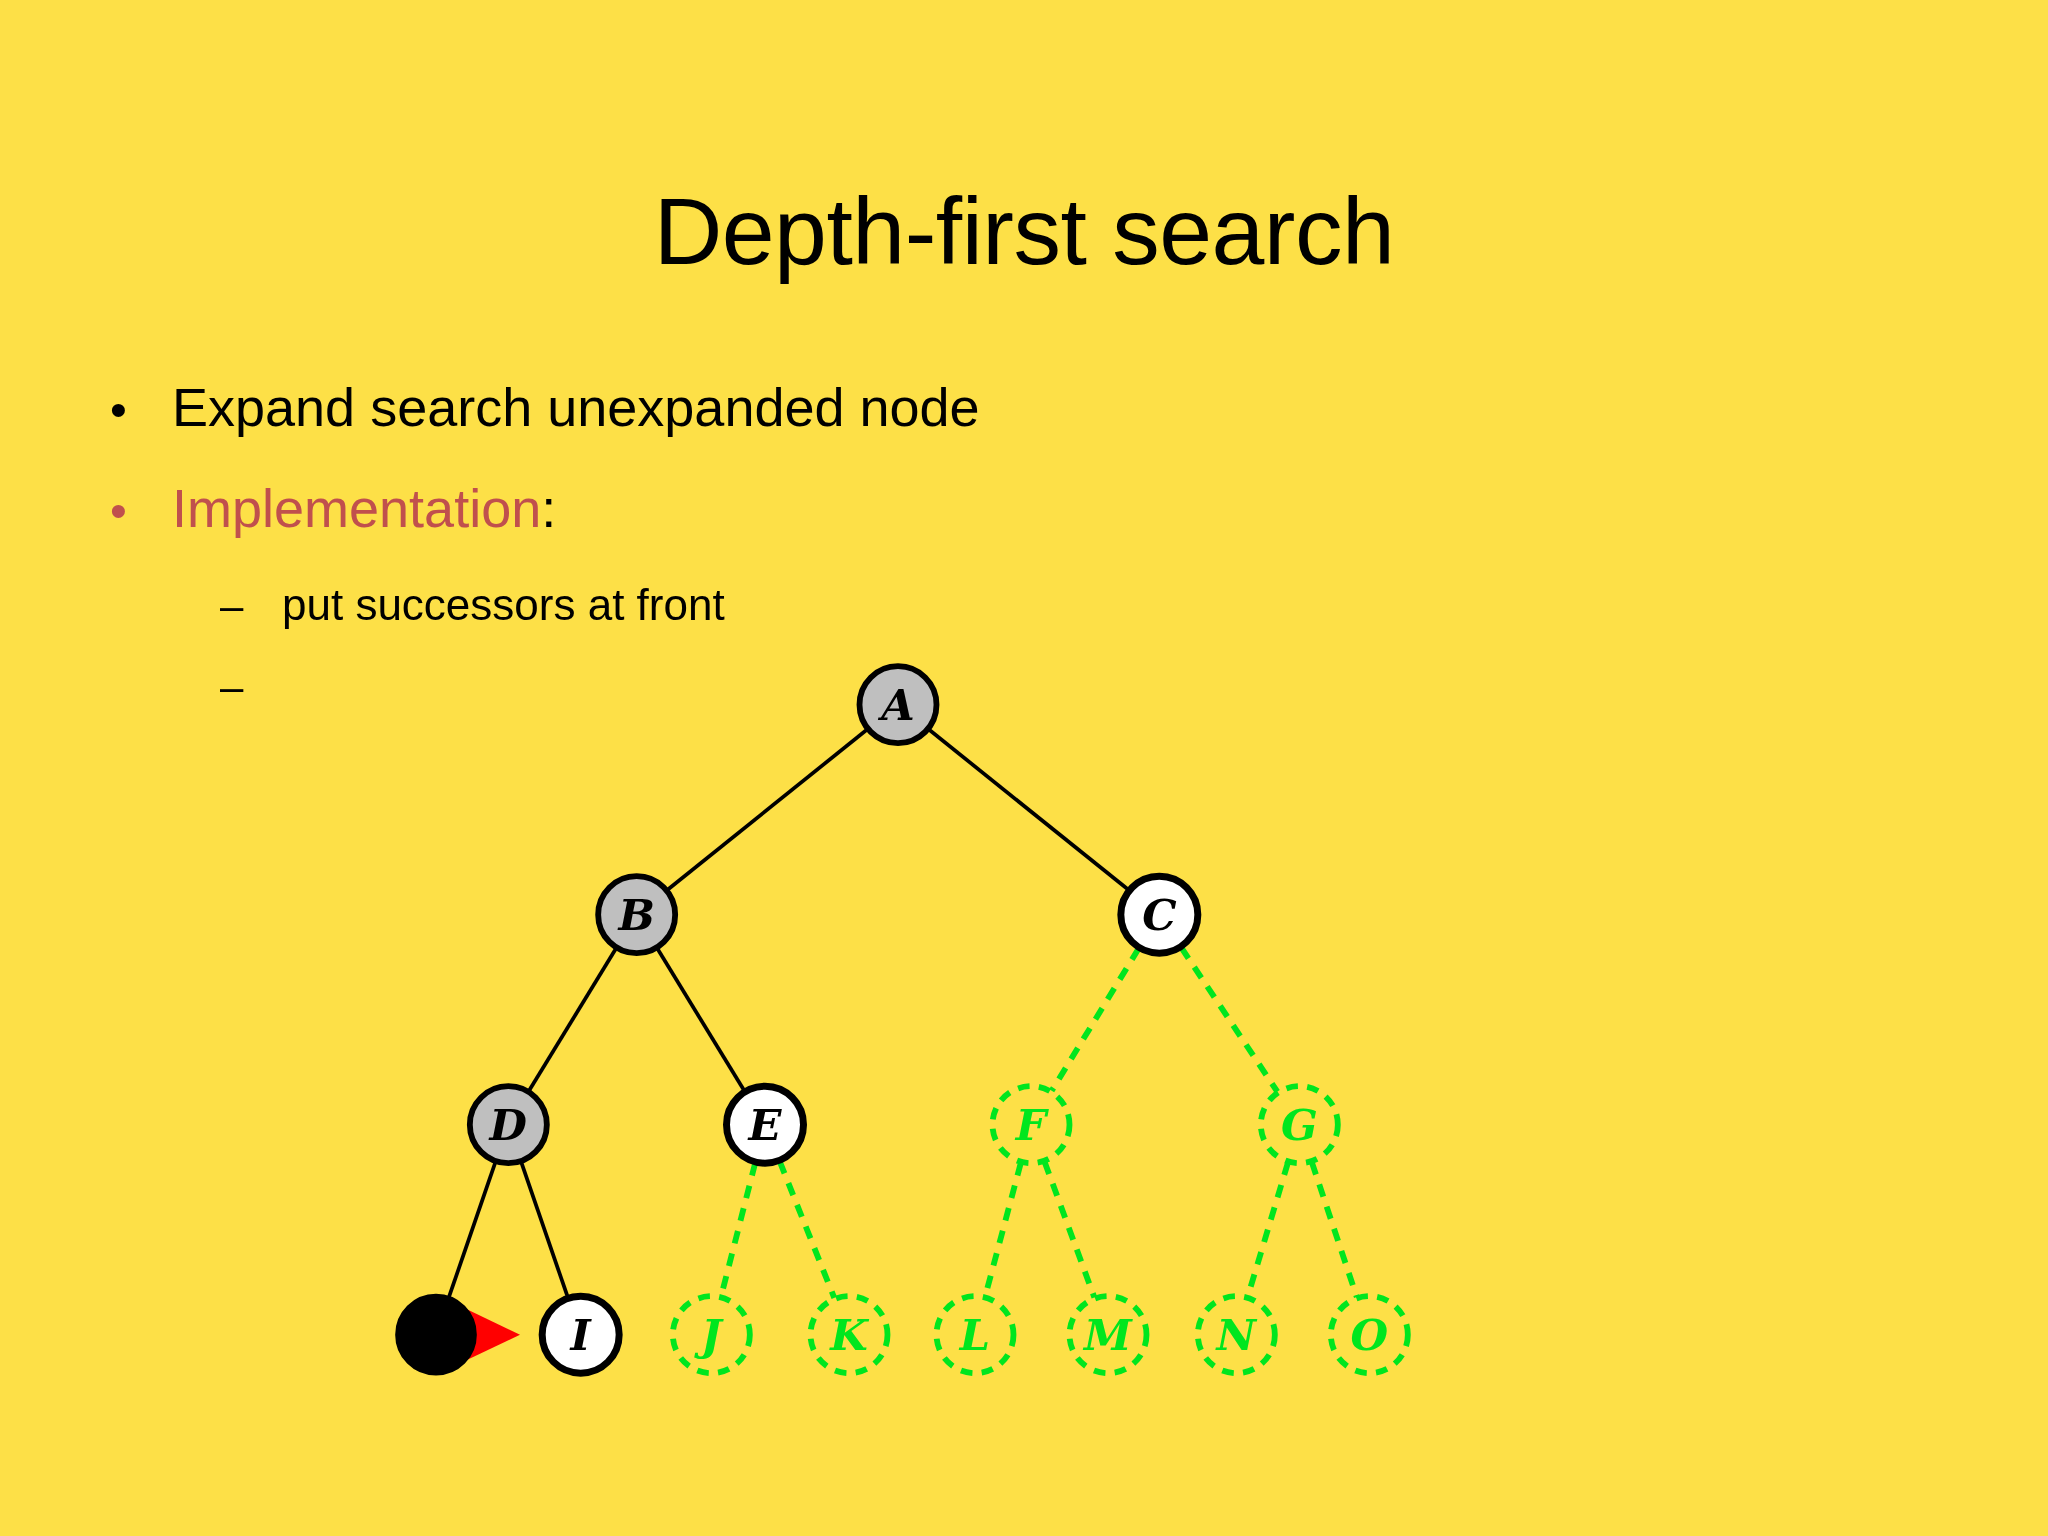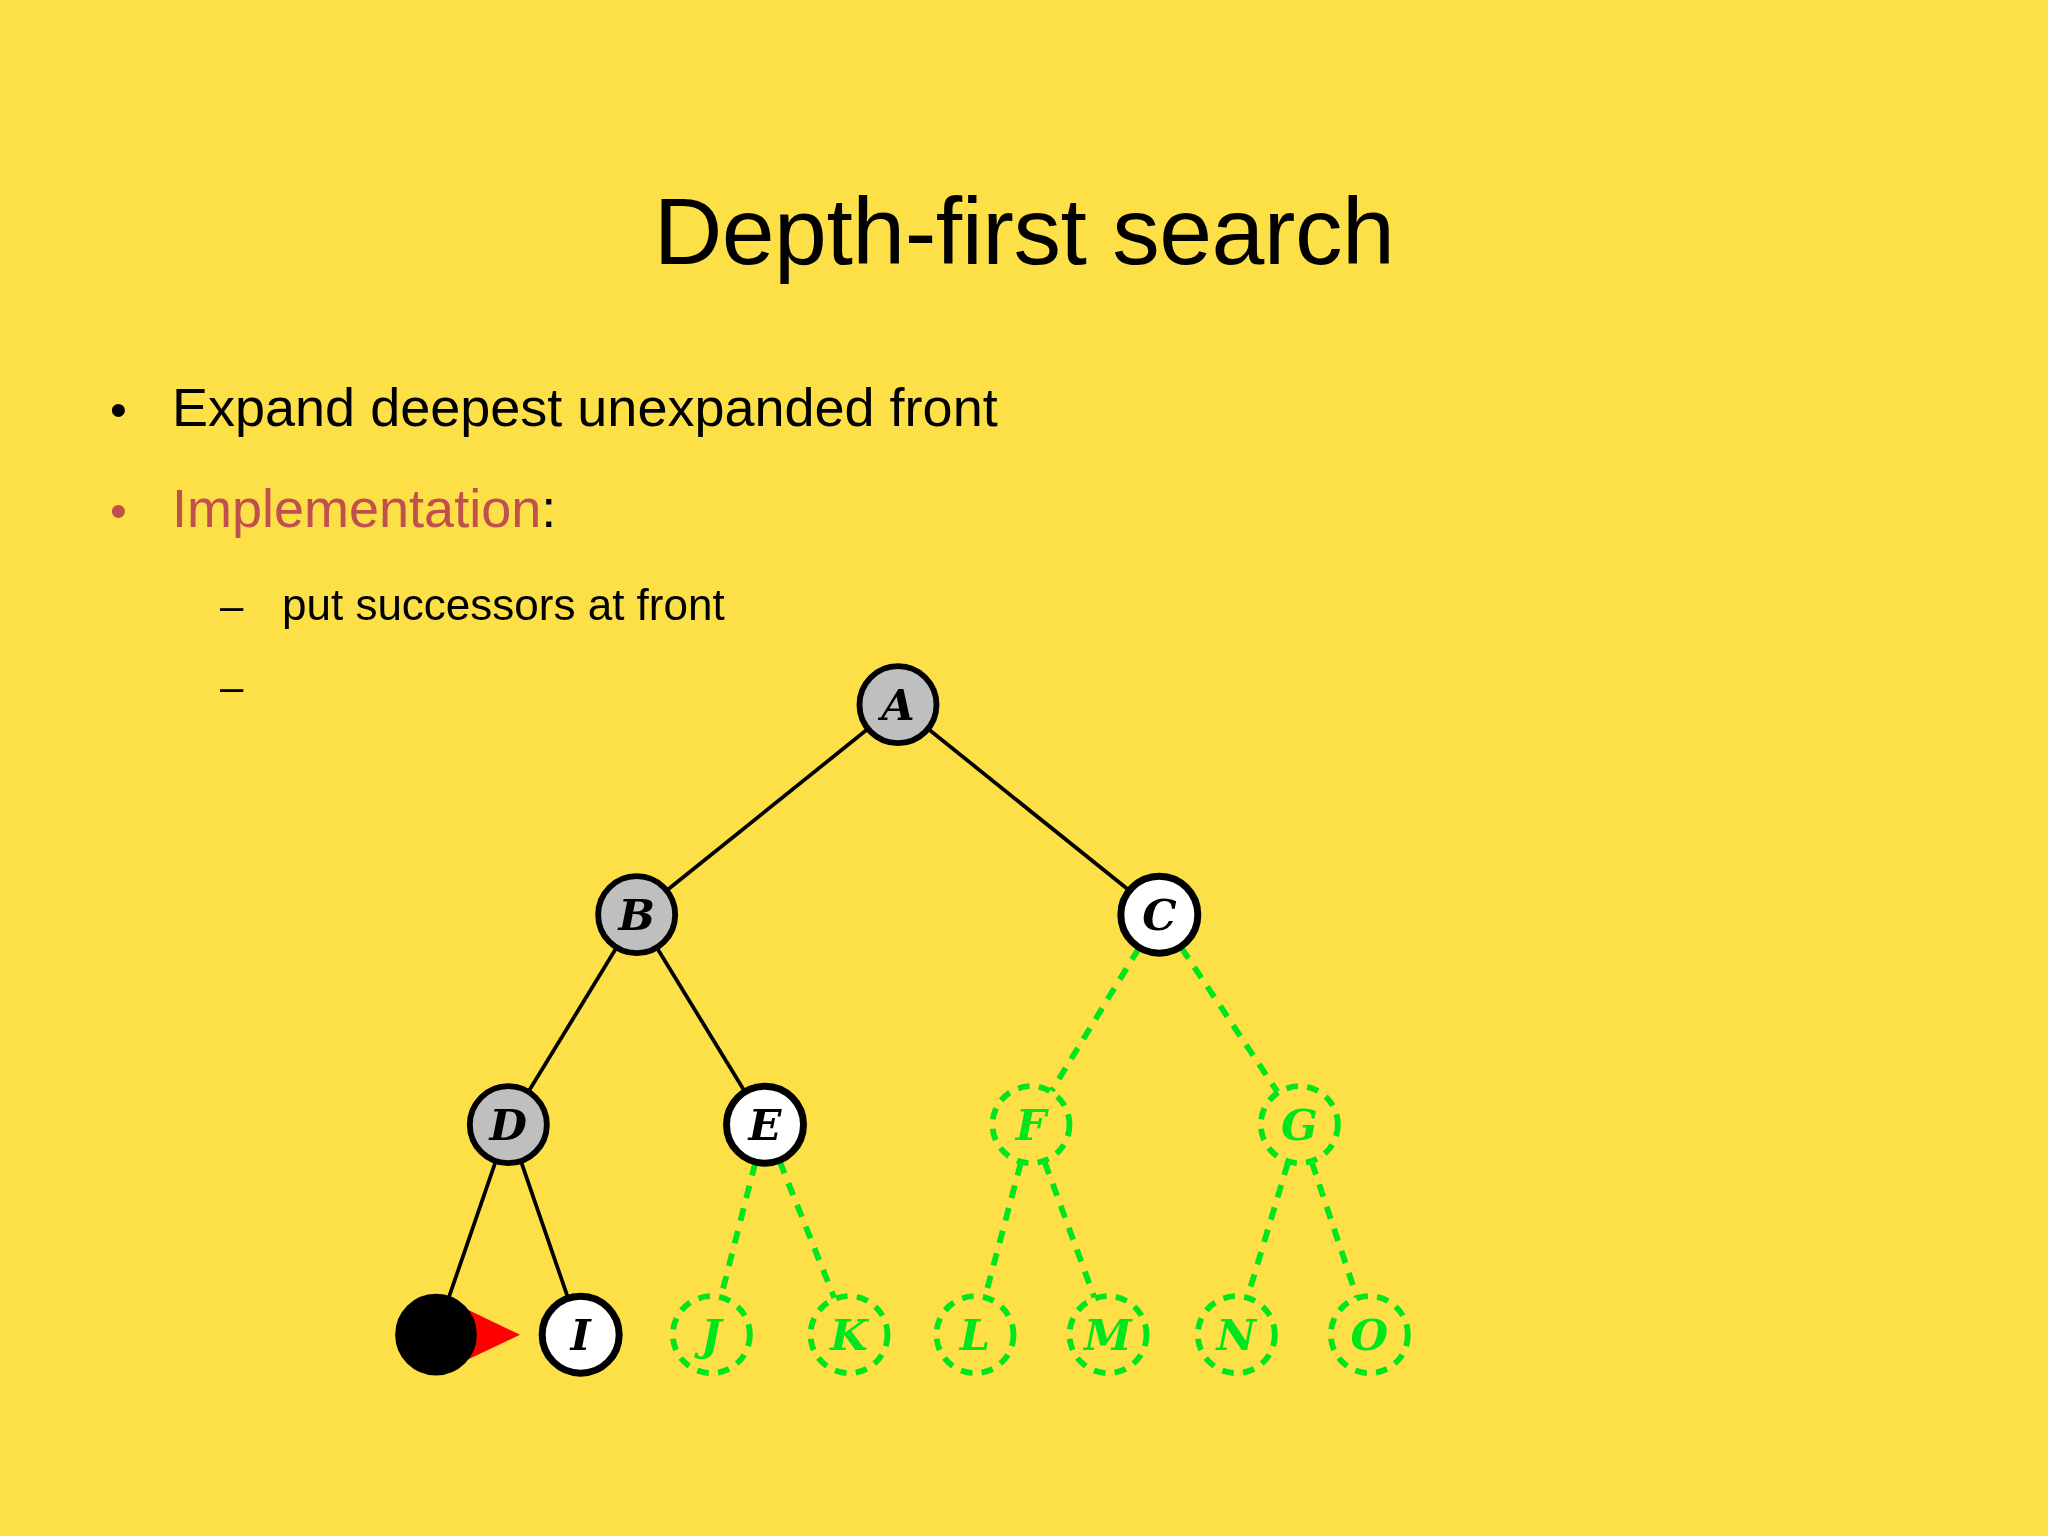--- a/index.html
+++ b/index.html
@@ -108,21 +108,21 @@
 <body>
 
 <div class="slide">
 
   <h1 class="slide-title">Depth-first search</h1>
 
   <div class="body-block">
 
     <div class="bullet-row lvl1">
       <span class="bullet-mark">•</span>
-      <span class="bullet-text">Expand deepest unexpanded front</span>
+      <span class="bullet-text">Expand search unexpanded node</span>
     </div>
 
     <div class="bullet-row lvl1 accent">
       <span class="bullet-mark">•</span>
       <span class="bullet-text"><span class="accent-word">Implementation</span><span class="punct">:</span></span>
     </div>
 
     <div class="sub-row">
       <span class="sub-mark">–</span>
       <span class="sub-text">put successors at front</span>

